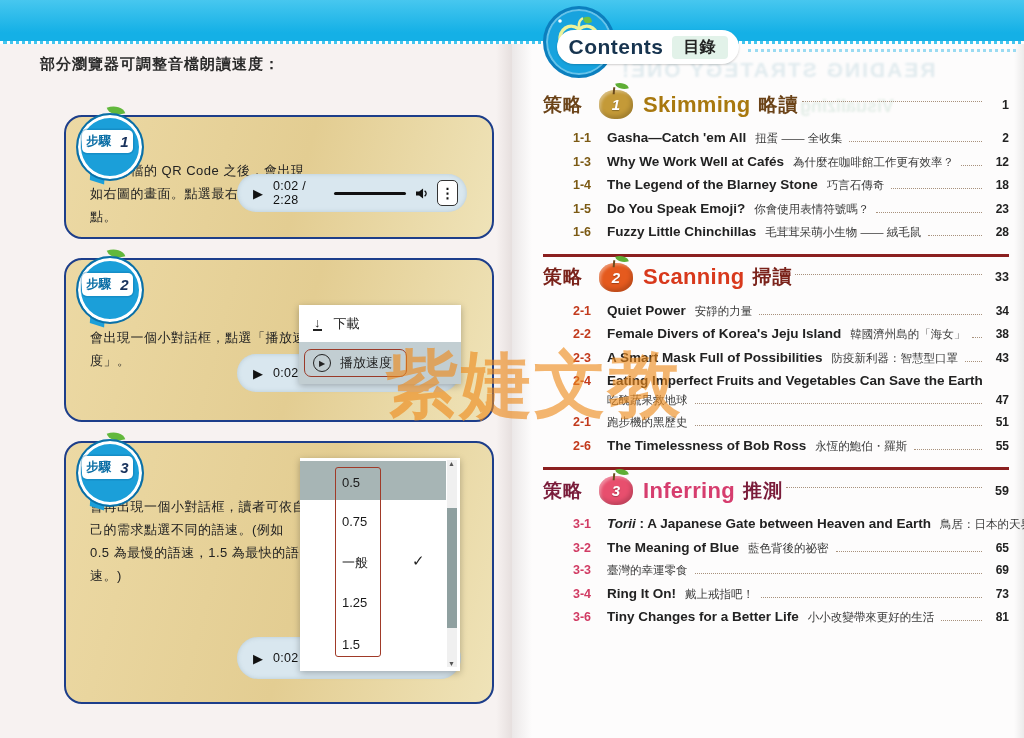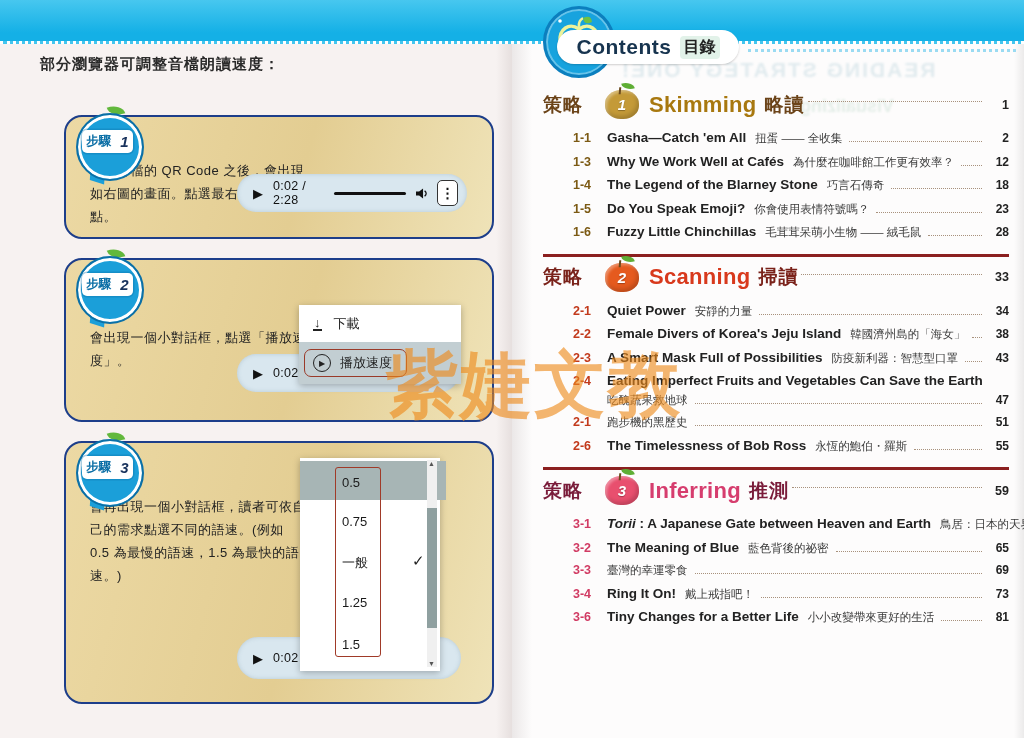--- a/index.html
+++ b/index.html
@@ -24,21 +24,21 @@
     border-top:3px dotted #9adbf2;}
 
   
   .contents-wrap{position:absolute;left:543px;top:6px;z-index:8;}
   .contents-circle{position:absolute;left:0;top:0;width:66px;height:66px;border-radius:50%;
     background:#17a3de;border:3px solid #0c7fbe;box-shadow:inset 0 0 0 2px rgba(255,255,255,.35);}
   .contents-pill{position:absolute;left:14px;top:24px;width:182px;height:34px;background:#ffffff;
     border-radius:18px;display:flex;align-items:center;justify-content:center;gap:8px;
     box-shadow:0 1px 2px rgba(0,0,0,.18);}
   .contents-en{font-size:21px;font-weight:bold;color:#17344f;letter-spacing:.5px;}
-  .contents-zh{font-size:16px;font-weight:bold;color:#222;background:#e2f2e9;border-radius:4px;padding:1px 4px;}
+  .contents-zh{font-size:16px;font-weight:bold;color:#222;background:#e2f2e9;border-radius:4px;padding:1px 12px;}
 
   
   .intro{position:absolute;left:40px;top:55px;font-size:15px;font-weight:bold;color:#2a2a2a;letter-spacing:1px;z-index:4;}
 
   .panel{position:absolute;left:64px;width:426px;border:2.5px solid #1d3e8a;border-radius:18px;
     background:linear-gradient(105deg,#ecd9a4,#e3cd92 55%,#efe3b8);z-index:3;}
   .panel1{top:115px;height:120px;}
   .panel2{top:258px;height:160px;}
   .panel3{top:441px;height:259px;}
 
@@ -81,40 +81,40 @@
   .menu2 .m-row2{height:42px;display:flex;align-items:center;background:#c2ced2;}
   .dl-icon{display:inline-block;margin:0 12px 0 14px;font-size:13px;font-weight:bold;color:#222;
     border-bottom:2px solid #222;line-height:1.05;padding:0 1px;}
   .m-label{font-size:13px;color:#222;}
   .speed-outline{display:flex;align-items:center;border:1.8px solid #9a3a29;border-radius:7px;
     padding:4px 14px 4px 8px;margin-left:5px;background:rgba(255,255,255,.0);}
   .cp-icon{width:16px;height:16px;border:1.6px solid #222;border-radius:50%;display:flex;align-items:center;
     justify-content:center;font-size:8px;color:#222;margin-right:9px;}
 
   
-  .menu3{position:absolute;left:234px;top:15px;width:140px;height:213px;background:#fff;z-index:4;
+  .menu3{position:absolute;left:234px;top:15px;width:160px;height:213px;background:#fff;z-index:4;
     box-shadow:0 2px 7px rgba(0,0,0,.28);}
   .menu3 .m3-band{position:absolute;left:0;top:3px;width:146px;height:39px;background:#a7b5b5;}
   .m3-opt{position:absolute;left:42px;font-size:13px;color:#1a1a1a;}
   .m3-o0{top:17px;}
   .m3-o1{top:56px;}
   .m3-o2{top:96px;}
   .m3-o3{top:137px;}
   .m3-o4{top:179px;}
   .m3-check{position:absolute;left:112px;top:94px;font-size:15px;color:#222;}
   .m3-redbox{position:absolute;left:35px;top:9px;width:44px;height:188px;border:1.8px solid #a03a28;border-radius:3px;}
   .m3-scroll{position:absolute;right:3px;top:2px;width:10px;height:207px;background:#f0f0f0;}
   .m3-thumb{position:absolute;left:0;top:48px;width:10px;height:120px;background:#8fa0a0;}
   .m3-up,.m3-dn{position:absolute;left:1px;font-size:7px;color:#555;}
   .m3-up{top:0px;} .m3-dn{bottom:0px;}
 
   
   .toc{position:absolute;left:543px;top:84px;width:466px;z-index:4;}
   .sec{display:flex;align-items:center;margin:6px 0 10px 0;}
-  .sec-label{font-size:19px;font-weight:bold;margin-right:22px;letter-spacing:1px;}
+  .sec-label{font-size:19px;font-weight:bold;margin-right:16px;letter-spacing:1px;}
   .sec-en{font-size:22px;font-weight:bold;margin:0 8px 0 10px;letter-spacing:.3px;}
   .sec-zh{font-size:19px;font-weight:bold;letter-spacing:1px;}
   .s1 .sec-label,.s1 .sec-zh{color:#6b4318;}
   .s1 .sec-en{color:#a8780f;}
   .s2 .sec-label,.s2 .sec-zh{color:#7a221a;}
   .s2 .sec-en{color:#d8391c;}
   .s3 .sec-label,.s3 .sec-zh{color:#7a1c3a;}
   .s3 .sec-en{color:#d63d6e;}
   .apple{position:relative;width:34px;height:29px;border-radius:48% 48% 46% 46%;display:inline-flex;
     align-items:center;justify-content:center;box-shadow:inset -2px -3px 4px rgba(0,0,0,.18), inset 2px 2px 3px rgba(255,255,255,.35);}

